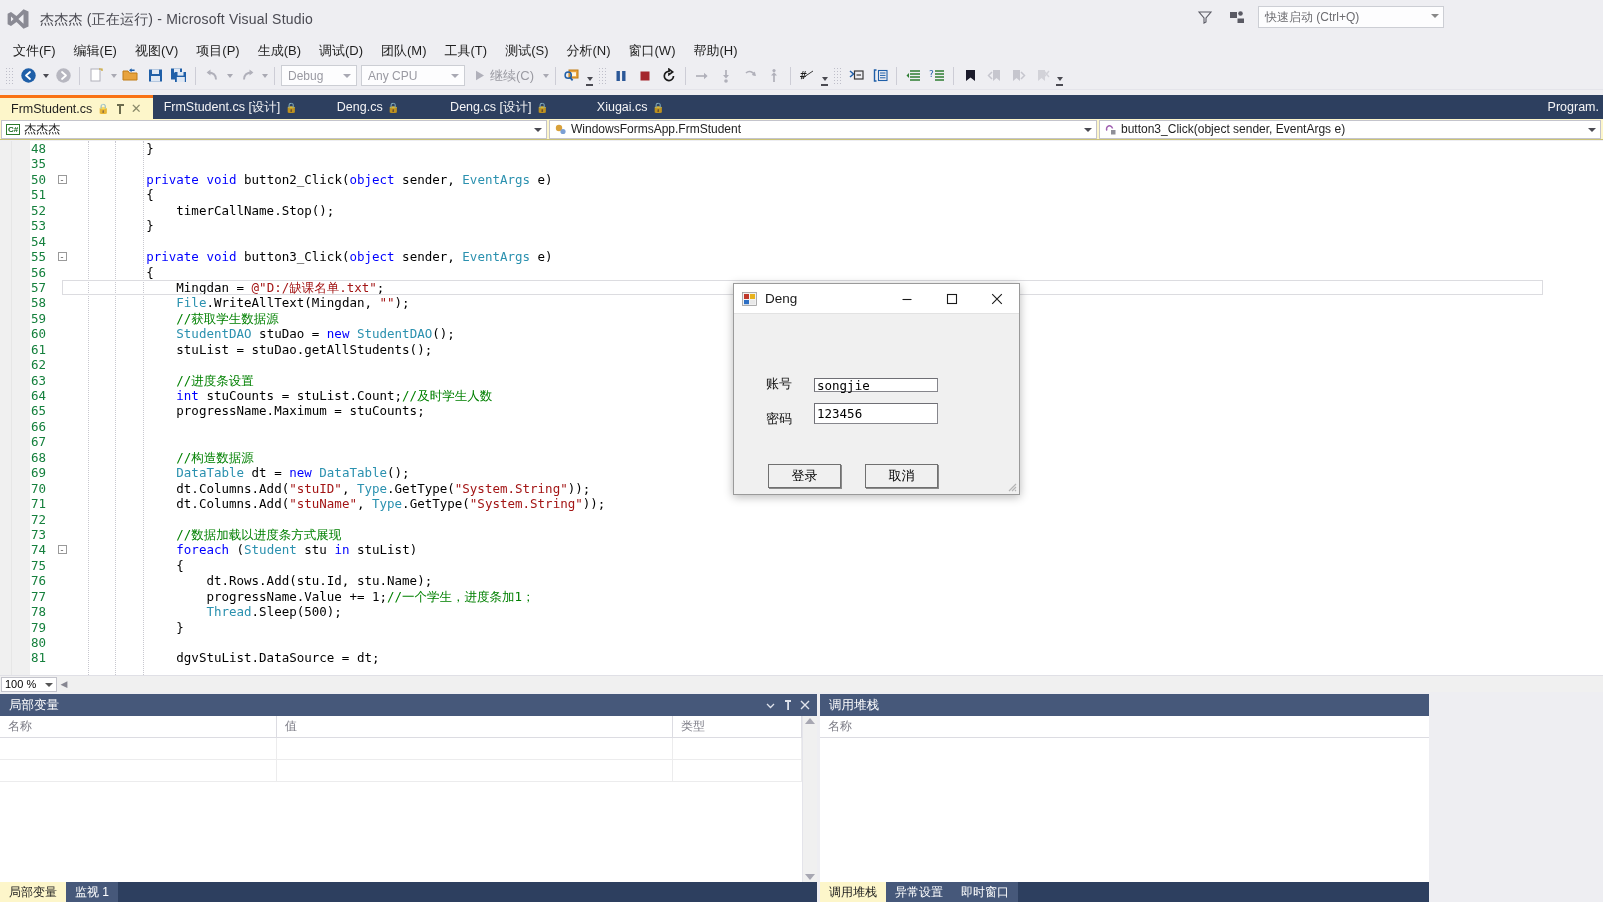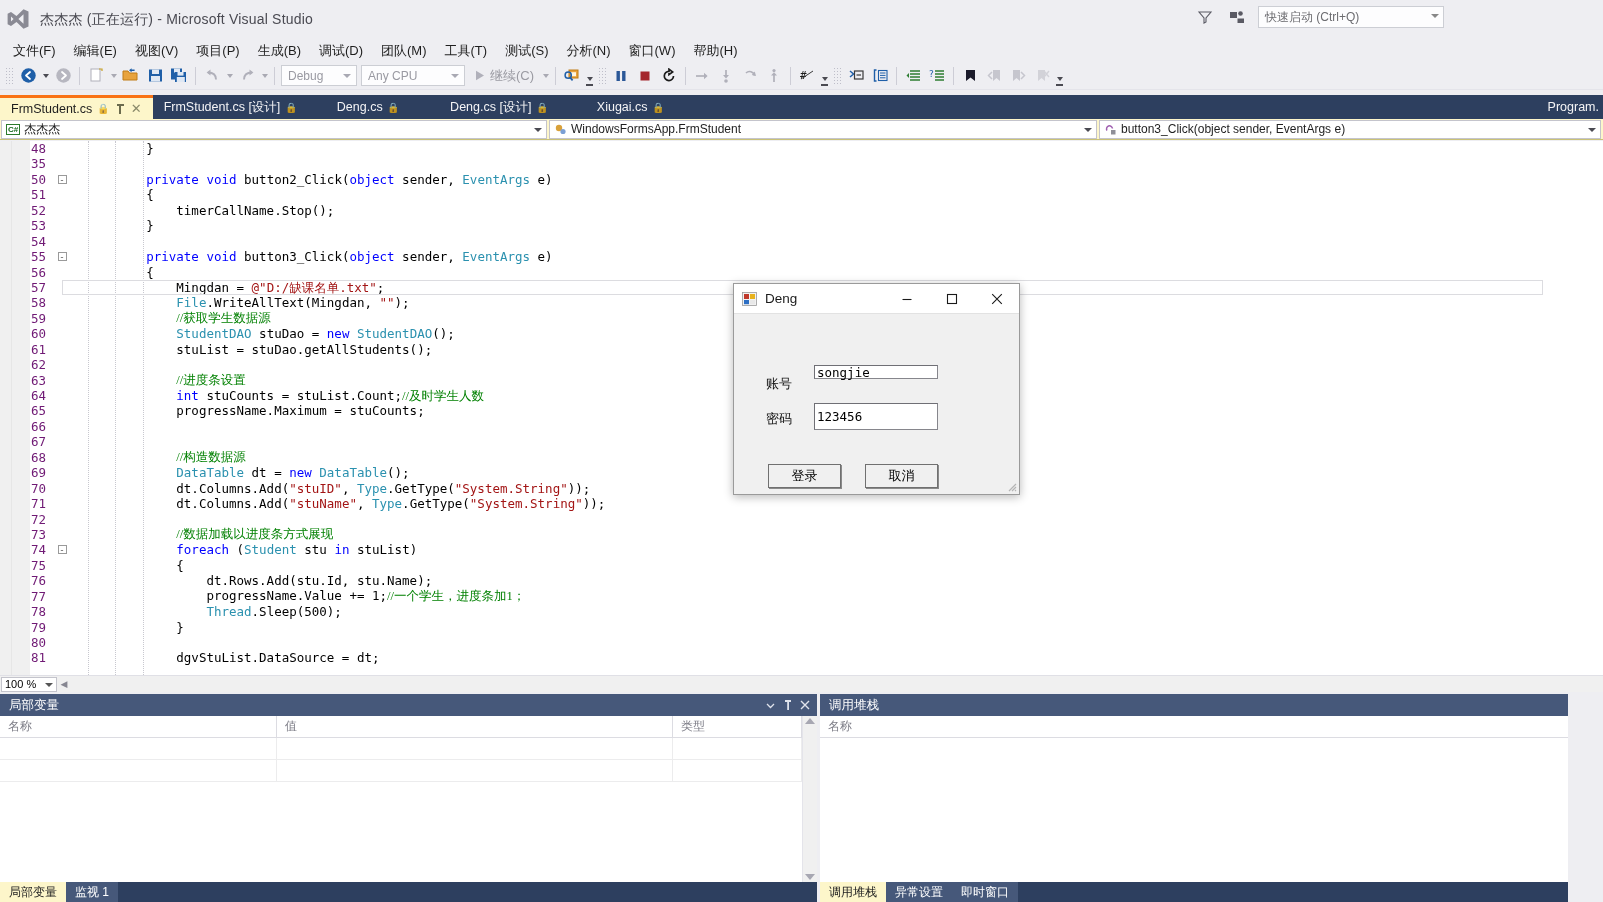--- a/index.html
+++ b/index.html
@@ -109,47 +109,47 @@
   #editor{
     position:absolute;left:0;top:141px;width:1603px;height:534px;background:#ffffff;
     overflow:hidden;
   }
   #sel-strip{position:absolute;left:0;top:0;width:12px;height:100%;background:#f0f0f0;
              border-right:1px solid #e6e6e6;}
   #bp-strip{position:absolute;left:12px;top:0;width:18px;height:100%;background:#f0f0f0;}
   #code-area{position:absolute;left:0;top:0;width:100%;height:100%;
              font-family:"DejaVu Sans Mono", monospace;font-size:12.5px;}
   .cline{height:15.45px;display:flex;align-items:center;white-space:pre;line-height:15.45px;}
-  .lnum{width:52px;text-align:right;padding-right:6px;color:#701a75;
+  .lnum{width:52px;text-align:right;padding-right:6px;color:#15803d;
         font-family:"DejaVu Sans Mono", monospace;font-size:12.5px;flex:0 0 auto;
         user-select:none;}
   .fold{width:20px;text-align:center;color:#808080;flex:0 0 auto;font-size:10px;}
   .fold span{display:inline-block;border:1px solid #9a9a9a;width:9px;height:9px;
              line-height:8px;font-size:9px;background:#fff;color:#555;}
   .ctext{flex:1 1 auto;padding-left:14px;color:#000000;}
   .cur-line{position:absolute;left:62px;top:0;right:60px;height:15px;
             border:1px solid #dcdce0;pointer-events:none;}
   .kw{color:#0000ff;} .ty{color:#2b91af;} .st{color:#a31515;}
-  .cm{color:#008000;font-family:Liberation Serif, serif;}
+  .cm{color:#008000;}
   .guide{position:absolute;top:0;bottom:0;width:0;border-left:1px dotted #c8c8cf;}
 
   
   #zoombar{
     position:absolute;left:0;top:675px;width:1603px;height:17px;background:#f0f0f0;
     display:flex;align-items:center;border-top:1px solid #e0e0e6;
   }
   #zoom-combo{height:15px;border:1px solid #c4c4cc;background:#fff;font-size:11px;
     display:flex;align-items:center;padding:0 14px 0 3px;position:relative;margin-left:1px;width:56px;}
   #zoom-combo .zc{position:absolute;right:3px;top:5px;width:0;height:0;
     border-left:4px solid transparent;border-right:4px solid transparent;border-top:4px solid #555;}
   .hscroll-l{width:14px;height:15px;display:flex;align-items:center;justify-content:center;color:#868691;font-size:9px;}
 
   
   #bottom{
-    position:absolute;left:0;top:694px;width:1568px;height:208px;background:#14532d;
+    position:absolute;left:0;top:694px;width:1429px;height:208px;background:#14532d;
     display:flex;
   }
   .panel{display:flex;flex-direction:column;background:#ffffff;}
   .panel-head{
     height:22px;background:#46587a;color:#ffffff;display:flex;align-items:center;
     padding:0 4px 0 9px;font-size:12.5px;flex:0 0 auto;
   }
   .panel-head .ph-title{flex:1 1 auto;}
   .ph-btn{width:17px;height:18px;display:flex;align-items:center;justify-content:center;color:#dfe3ec;}
   .grid-head{
@@ -669,26 +669,26 @@
       </div>
       <div class="wbtn close">
         <svg width="12" height="12" viewBox="0 0 12 12">
             <path d="M1.2 1.2 L10.8 10.8 M10.8 1.2 L1.2 10.8" stroke="#1a1a1a" stroke-width="1.1"></path>
           </svg>
       </div>
     </div>
   </div>
   <div id="dlg-body">
     <div class="dlg-label" style="left:32px;top:61px">账号</div>
-    <div class="dlg-input" style="left:80px;top:51px;width:124px;height:14px">
+    <div class="dlg-input" style="left:80px;top:64px;width:124px;height:14px">
       <span>songjie</span>
     </div>
 
     <div class="dlg-label" style="left:32px;top:96px">密码</div>
-    <div class="dlg-input" style="left:80px;top:89px;width:124px;height:27px">
+    <div class="dlg-input" style="left:80px;top:89px;width:124px;height:21px">
       <span>123456</span>
     </div>
 
     <div class="dlg-btn" style="left:34px;top:150px;width:73px;height:24px">登录</div>
     <div class="dlg-btn" style="left:131px;top:150px;width:73px;height:24px">取消</div>
 
     <svg id="grip-dlg" viewBox="0 0 12 12">
       <path d="M11 4 L4 11 M11 7 L7 11 M11 10 L10 11" stroke="#b5b5b5" stroke-width="1.2"></path>
     </svg>
   </div>

